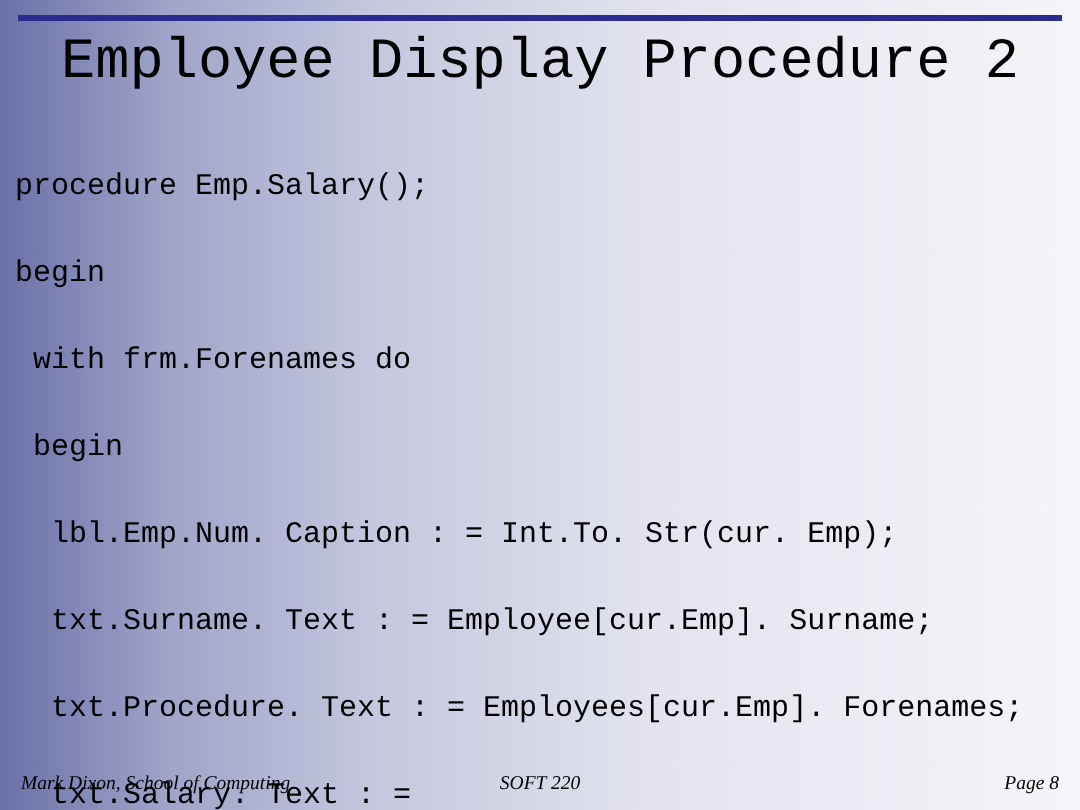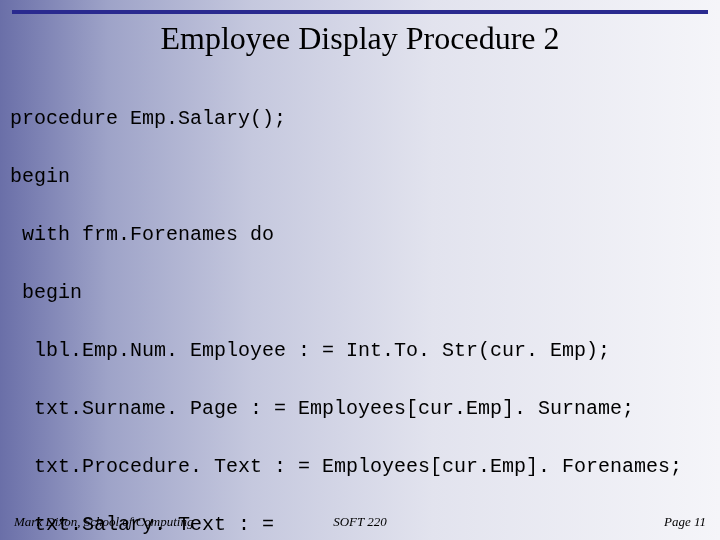--- a/index.html
+++ b/index.html
@@ -10,26 +10,26 @@
     position: relative;
     font-family: "Times New Roman", Times, serif;
     overflow: hidden;
   }
   .top-rule {
     height: 4px;
     background: #2a2a8f;
     margin: 10px 12px 0 12px;
   }
   .title {
-    font-size: 32px;
+    font-size: 38px;
     font-weight: normal;
     color: #000;
     text-align: center;
     margin: 6px 0 18px 0;
-    font-family: Liberation Serif, serif;
+    font-family: Liberation Mono, monospace;
   }
   .code {
     font-family: "Courier New", Courier, monospace;
     font-size: 20px;
     color: #000;
     line-height: 1.45;
     padding: 0 10px;
     white-space: pre;
   }
   .footer {
@@ -57,26 +57,26 @@
 
 <div class="top-rule"></div>
 
 <h1 class="title">Employee Display Procedure 2</h1>
 
 <div class="code">
 <div>procedure Emp.Salary();</div>
 <div>begin</div>
 <div> with frm.Forenames do</div>
 <div> begin</div>
-<div>  lbl.Emp.Num. Employee : = Int.To. Str(cur. Emp);</div>
-<div>  txt.Surname. Page : = Employees[cur.Emp]. Surname;</div>
+<div>  lbl.Emp.Num. Caption : = Int.To. Str(cur. Emp);</div>
+<div>  txt.Surname. Text : = Employee[cur.Emp]. Surname;</div>
 <div>  txt.Procedure. Text : = Employees[cur.Emp]. Forenames;</div>
 <div>  txt.Salary. Text : =</div>
 
 
 
 </div>
 
 <div class="footer">
   <span>Mark Dixon, School of Computing</span>
   <span class="center">SOFT 220</span>
-  <span>Page 11</span>
+  <span>Page 8</span>
 </div>
 
 </body></html>

